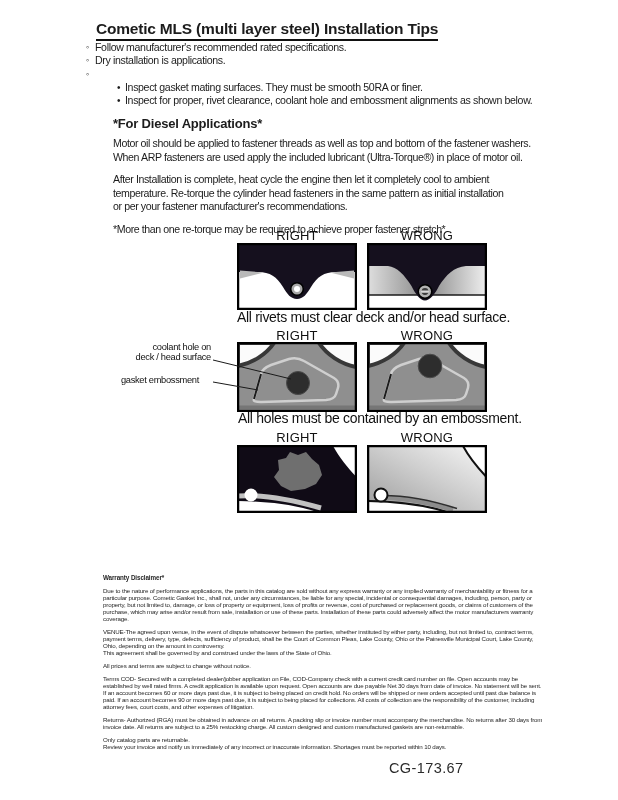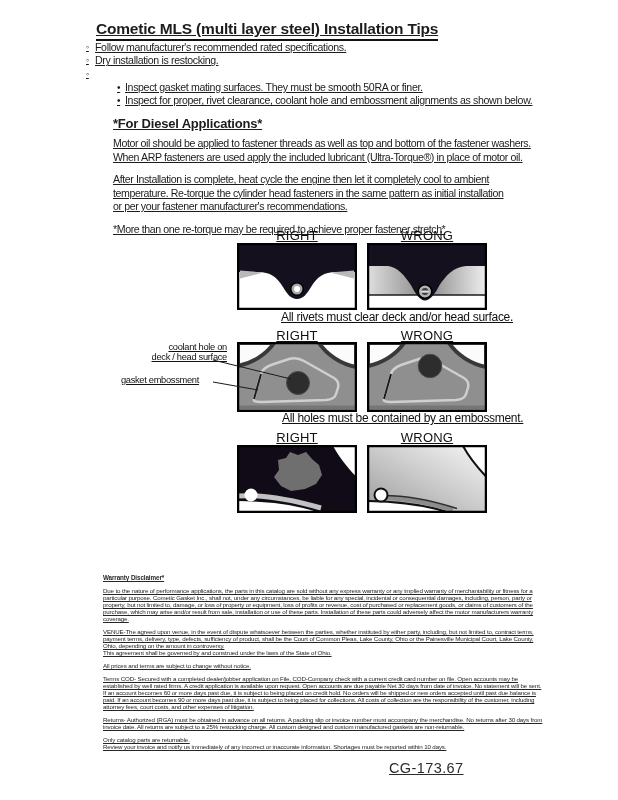--- a/index.html
+++ b/index.html
@@ -1,39 +1,39 @@
 <!DOCTYPE html>
 <html><head>
 <meta charset="utf-8">
 <style>
   html,body{margin:0;padding:0;background:#ffffff;}
   #page{
     position:relative;width:618px;height:800px;background:#ffffff;overflow:hidden;
     font-family:"Liberation Sans", sans-serif;color:#1c1c1c;
   }
-  .abs{position:absolute;text-decoration:underline;}
+  .abs{position:absolute;}
   
   .doc-title{
     left:96px;top:20px;font-size:15.5px;font-weight:bold;letter-spacing:-0.2px;
     border-bottom:2px solid #111;padding-bottom:1px;white-space:nowrap;
   }
   
   .tips{left:86px;top:41px;font-size:10.6px;letter-spacing:-0.35px;line-height:13.4px;white-space:nowrap;}
   .tip-row{display:flex;}
   .tip-marker{width:9px;font-size:9px;line-height:13.4px;}
   .subtips{left:117px;top:81px;font-size:10.6px;letter-spacing:-0.35px;line-height:13.2px;white-space:nowrap;}
   .subtip-row{display:flex;}
   .subtip-marker{width:8px;font-size:10px;line-height:13.2px;}
   
   .diesel{left:113px;top:116px;width:540px;}
   .diesel-heading{font-size:13px;font-weight:bold;letter-spacing:-0.2px;margin:0 0 6px 0;}
   .diesel p{margin:0 0 9px 0;font-size:10.6px;letter-spacing:-0.4px;line-height:13.6px;white-space:pre-line;}
   
   .rw-label{font-size:13px;letter-spacing:0.2px;text-align:center;width:120px;color:#111;}
-  .caption{font-size:12px;letter-spacing:-0.3px;color:#111;white-space:pre-line;line-height:11px;margin-left:44px;}
+  .caption{font-size:14px;letter-spacing:-0.3px;color:#111;white-space:pre-line;line-height:11px;}
   .panel{position:absolute;}
   .annot{font-size:9.3px;letter-spacing:-0.3px;text-align:right;white-space:pre-line;line-height:9.6px;color:#111;}
   
   .legal{left:103px;top:574px;width:440px;color:#262626;}
   .legal-heading{font-size:6.3px;font-weight:bold;margin:0 0 6px 0;letter-spacing:-0.1px;}
   .legal p{margin:0 0 6px 0;font-size:6.2px;line-height:7px;letter-spacing:-0.15px;white-space:pre-line;}
   
   .page-num{left:389px;top:760px;font-size:14.5px;letter-spacing:0.4px;color:#2b2b2b;}
   svg{display:block;}
   #leader-overlay{position:absolute;left:0;top:0;pointer-events:none;}
@@ -45,21 +45,21 @@
 
   <div class="abs doc-title">Cometic MLS (multi layer steel) Installation Tips</div>
 
   <div class="abs tips">
     <div class="tip-row">
       <span class="tip-marker">◦</span>
       <span>Follow manufacturer's recommended rated specifications.</span>
     </div>
     <div class="tip-row">
       <span class="tip-marker">◦</span>
-      <span>Dry installation is restocking.</span>
+      <span>Dry installation is applications.</span>
     </div>
     <div class="tip-row">
       <span class="tip-marker">◦</span>
     </div>
   </div>
   <div class="abs subtips">
     <div class="subtip-row">
       <span class="subtip-marker">•</span>
       <span>Inspect gasket mating surfaces.  They must be smooth 50RA or finer.</span>
     </div>
@@ -111,21 +111,21 @@
       <circle cx="58" cy="48.5" r="3.4" fill="#3c3c3c"></circle>
       <rect x="54" y="47.4" width="8" height="2.3" rx="1" fill="#d8d8d8"></rect>
       <rect x="1" y="1" width="118" height="65" fill="none" stroke="#000" stroke-width="2.5"></rect>
     </svg>
   </div>
   <div class="abs caption" style="left:237px;top:312px;">All rivets must clear deck and/or head surface.</div>
 
   <div class="abs rw-label" style="left:237px;top:328px;">RIGHT</div>
   <div class="abs rw-label" style="left:367px;top:328px;">WRONG</div>
 
-  <div class="abs annot" style="left:132px;top:343px;width:95px;">coolant hole on
+  <div class="abs annot" style="left:116px;top:343px;width:95px;">coolant hole on
 deck / head surface</div>
   <div class="abs annot" style="left:104px;top:376px;width:95px;">gasket embossment</div>
 
   <div class="panel" style="left:237px;top:342px;">
     <svg width="120" height="70" viewBox="0 0 120 70">
       <rect x="1" y="1" width="118" height="68" fill="#8f8f8f"></rect>
       <path d="M1,1 L37,1 C29,13 15,21 1,24 Z" fill="#fbfbfb" stroke="#383838" stroke-width="4"></path>
       <path d="M119,1 L82,1 C90,13 104,22 119,25 Z" fill="#fbfbfb" stroke="#383838" stroke-width="4"></path>
       <path d="M17,57 L24,32 C25,27 29,25 34,23 L52,17 C57,15.5 62,16 67,19 L97,36 C101,38.5 102,42 101,46 L99,52 C98,56 94,57.5 89,58 L24,60 C19,60 16,59.5 17,57 Z" fill="none" stroke="#cfcfcf" stroke-width="2.5"></path>
       <path d="M17,57 L24,32" stroke="#1c1c1c" stroke-width="2" fill="none"></path>

